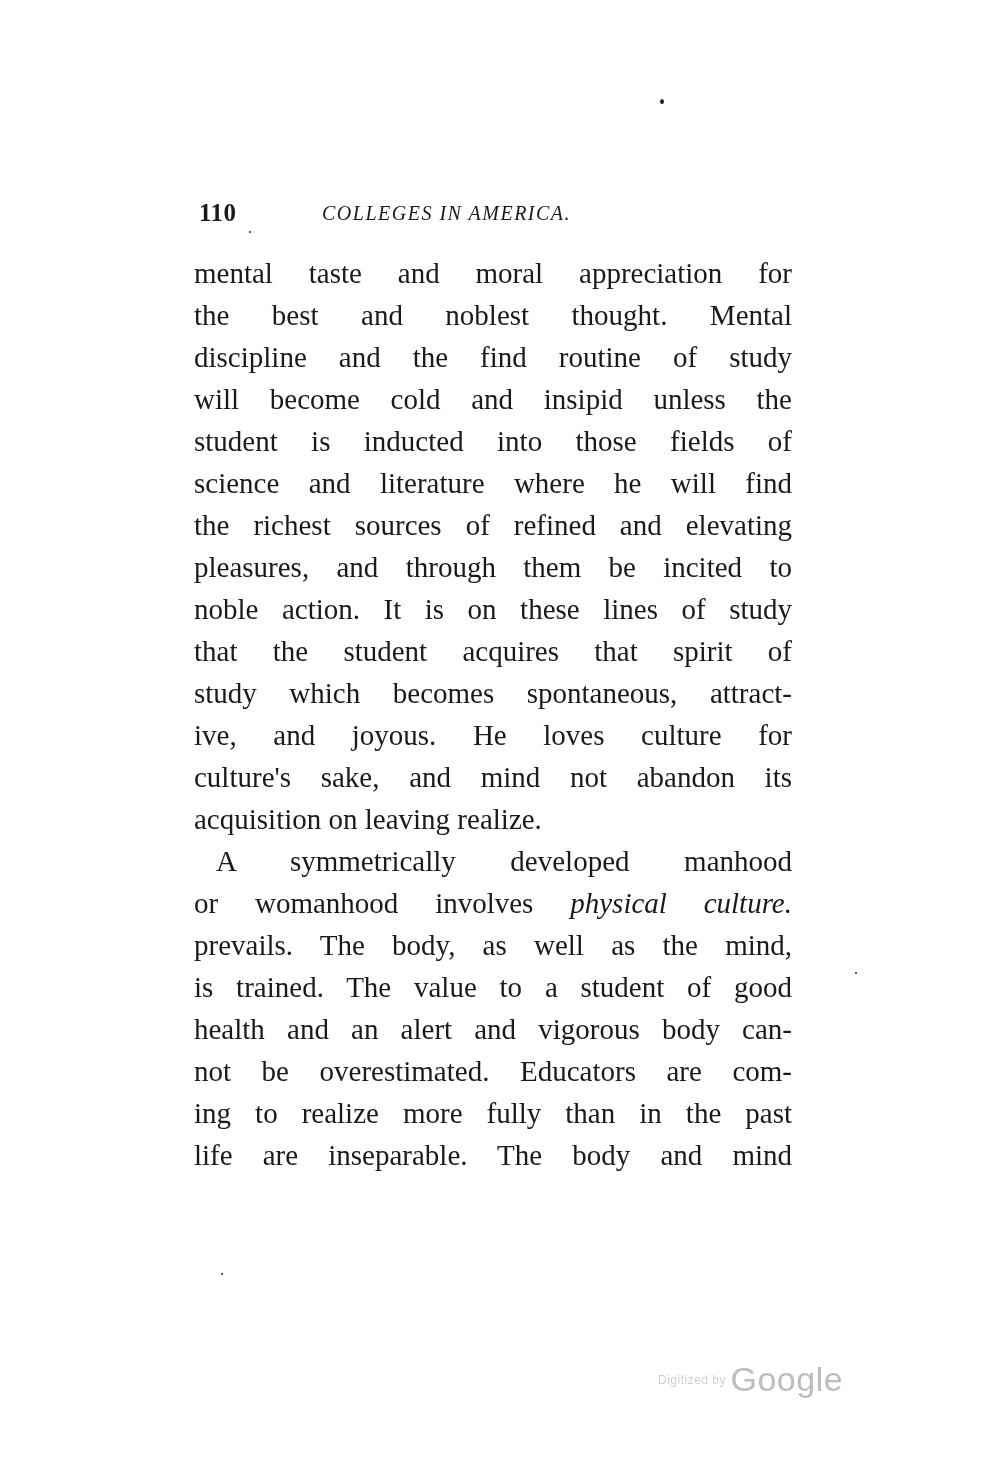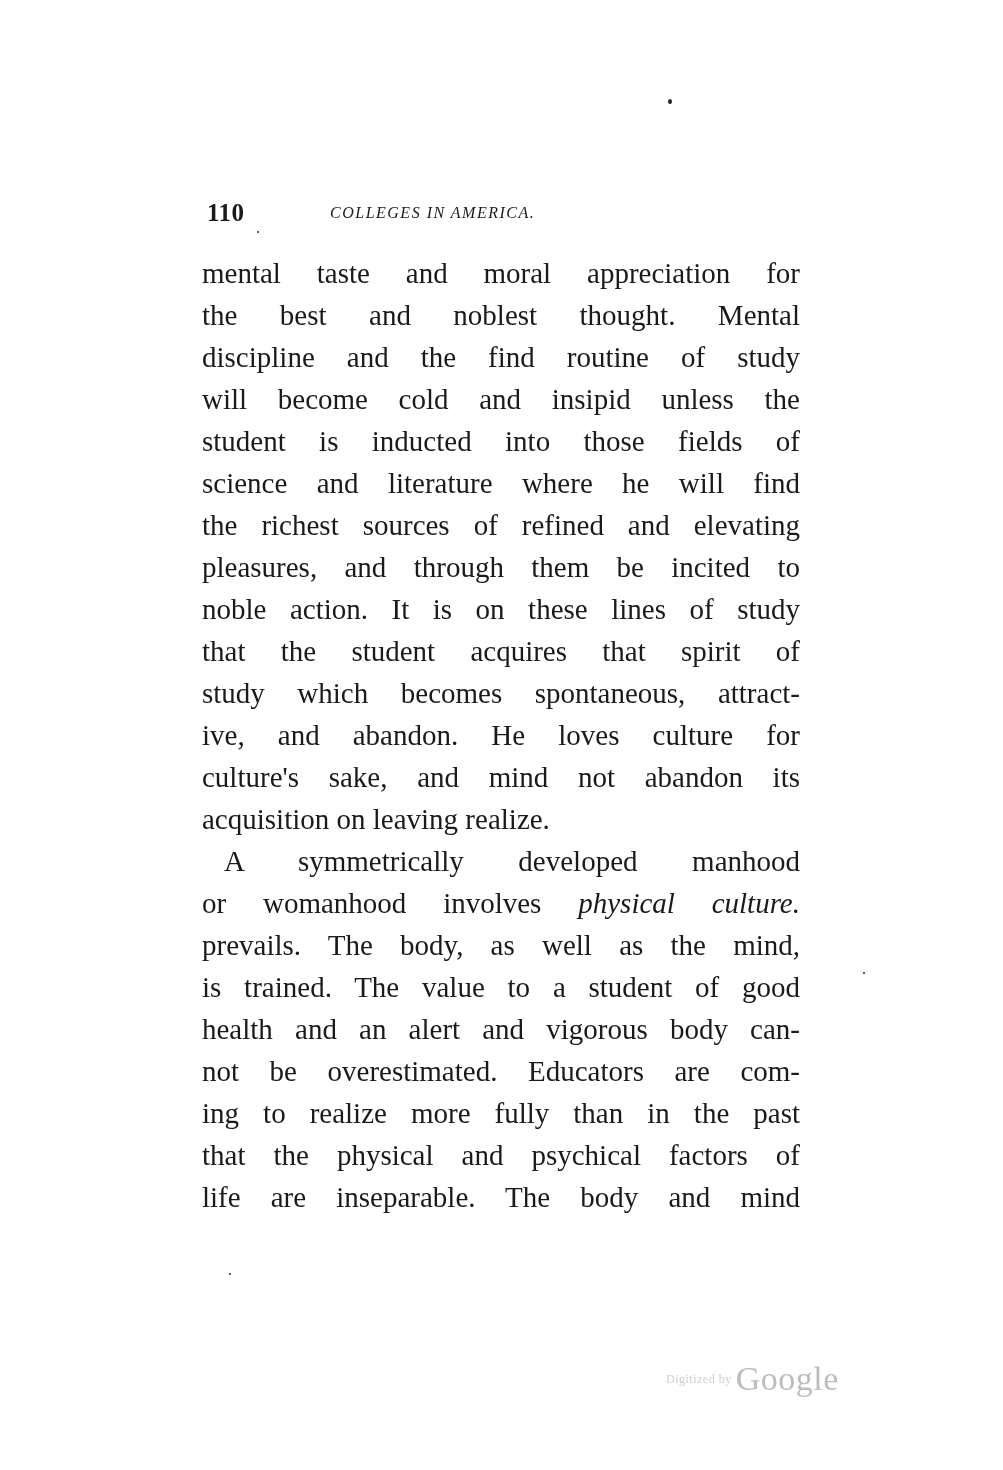--- a/index.html
+++ b/index.html
@@ -10,21 +10,21 @@
     body {
       width: 1003px;
       height: 1470px;
       position: relative;
       overflow: hidden;
       font-family: "Liberation Serif", "DejaVu Serif", serif;
       color: #1a1a1a;
     }
     .page {
       position: absolute;
-      left: 8px; top: 0;
+      left: 0; top: 0;
       width: 984px; height: 1470px;
     }
     .speck {
       position: absolute;
       background: #222;
       border-radius: 50%;
     }
     .running-head {
       position: absolute;
       top: 196px;
@@ -40,21 +40,21 @@
       top: 0;
       font-weight: bold;
       letter-spacing: 0.5px;
     }
     .running-title {
       position: absolute;
       left: 123px;
       top: 0;
       font-style: italic;
       letter-spacing: 1.5px;
-      font-size: 16px;
+      font-size: 20px;
     }
     .body-text {
       position: absolute;
       left: 194px;
       top: 252px;
       width: 598px;
     }
     .line {
       display: block;
       height: 42px;
@@ -70,21 +70,21 @@
     .line.indent {
       padding-left: 22px;
     }
     .line-segment { }
     .italic { font-style: italic; }
     .watermark {
       position: absolute;
       left: 658px;
       top: 1360px;
       color: #c8c8c8;
-      font-family: Liberation Serif, serif;
+      font-family: Liberation Sans, sans-serif;
       white-space: nowrap;
     }
     .watermark-prefix {
       font-size: 12px;
       letter-spacing: 0.5px;
       vertical-align: middle;
       color: #cfcfcf;
     }
     .watermark-brand {
       font-size: 34px;
@@ -115,36 +115,35 @@
       <span class="line">the best and noblest thought. Mental</span>
       <span class="line">discipline and the find routine of study</span>
       <span class="line">will become cold and insipid unless the</span>
       <span class="line">student is inducted into those fields of</span>
       <span class="line">science and literature where he will find</span>
       <span class="line">the richest sources of refined and elevating</span>
       <span class="line">pleasures, and through them be incited to</span>
       <span class="line">noble action.  It is on these lines of study</span>
       <span class="line">that the student acquires that spirit of</span>
       <span class="line">study which becomes spontaneous, attract-</span>
-      <span class="line">ive, and abandon. He loves culture for</span>
+      <span class="line">ive, and joyous. He loves culture for</span>
       <span class="line">culture's sake, and mind not abandon its</span>
       <span class="line last">acquisition on leaving realize.</span>
     </div>
 
     <div>
       <span class="line indent">A symmetrically developed manhood</span>
       <span class="line">
         <span class="line-segment">or womanhood involves </span><span class="italic">physical culture.</span>
       </span>
       <span class="line">prevails.  The body, as well as the mind,</span>
       <span class="line">is trained.  The value to a student of good</span>
       <span class="line">health and an alert and vigorous body can-</span>
       <span class="line">not be overestimated.  Educators are com-</span>
       <span class="line">ing to realize more fully than in the past</span>
-      <span class="line">that the physical and psychical factors of</span>
       <span class="line">life are inseparable.  The body and mind</span>
     </div>
   </div>
 
   <div class="watermark">
     <span class="watermark-prefix">Digitized by</span>
     <span class="watermark-brand">Google</span>
   </div>
 
 </div>

